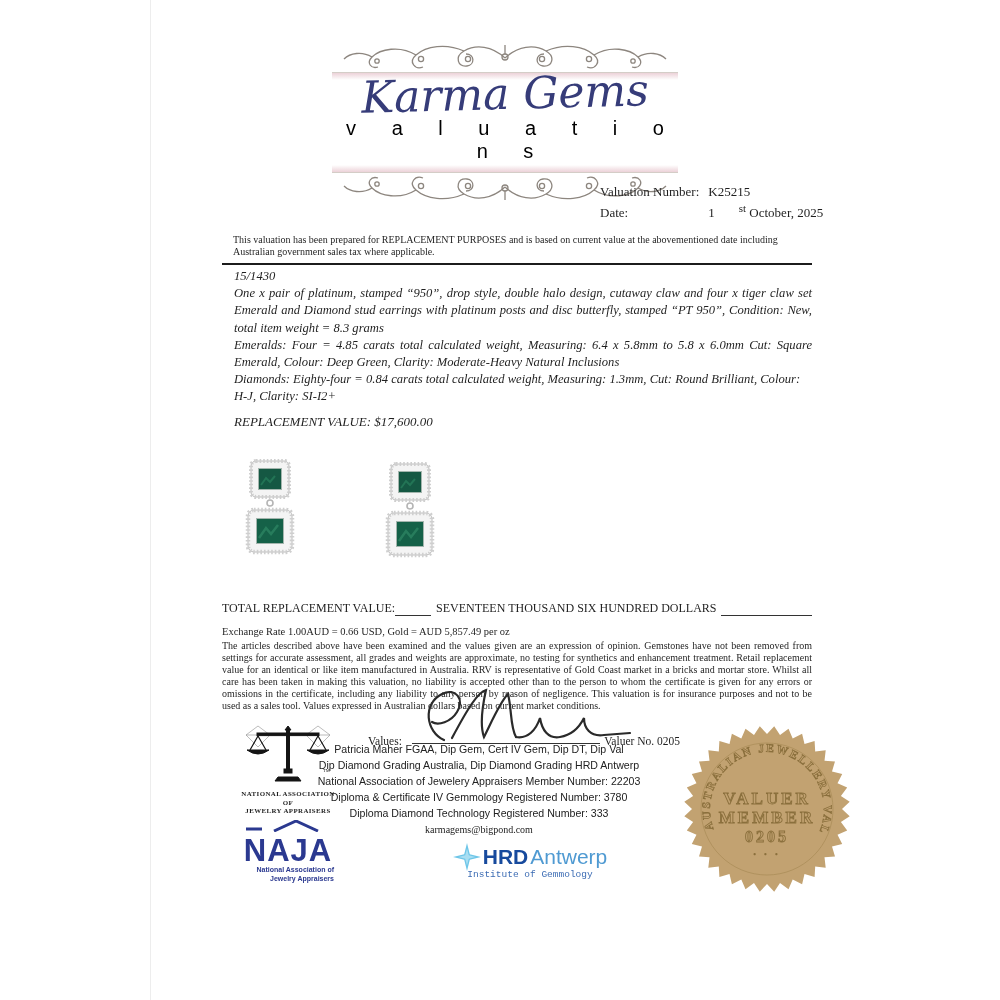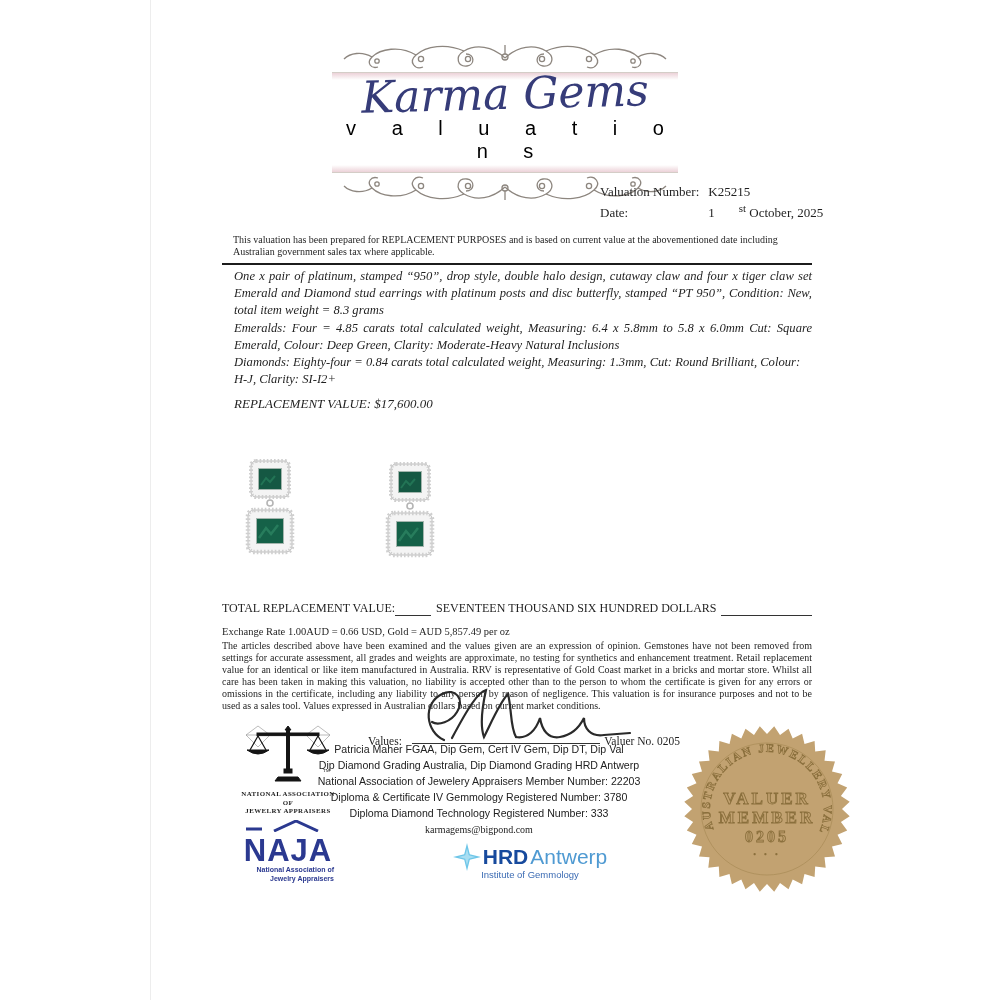--- a/index.html
+++ b/index.html
@@ -64,21 +64,21 @@
   #scales-caption{font-size:6.9px;font-weight:bold;letter-spacing:0.4px;line-height:8.5px;margin-top:2px;}
   #naja-block{left:236px;top:818px;width:104px;text-align:center;color:#2b3990;}
   #naja-word{font-family:"Liberation Sans",sans-serif;font-weight:bold;font-size:31px;line-height:30px;letter-spacing:1px;}
   #naja-caption{font-family:"Liberation Sans",sans-serif;font-weight:bold;font-size:7px;line-height:8.5px;text-align:right;padding-right:6px;}
 
   
   #hrd-block{left:450px;top:843px;width:160px;text-align:center;}
   #hrd-row{display:flex;align-items:center;justify-content:center;gap:2px;}
   #hrd-bold{font-family:"Liberation Sans",sans-serif;font-weight:bold;font-size:21px;color:#174a9d;}
   #hrd-light{font-family:"Liberation Sans",sans-serif;font-size:21px;color:#4f9ad2;}
-  #hrd-caption{font-family:Liberation Sans, sans-serif;font-size:9.5px;color:#3c6cb4;margin-top:-2px;}
+  #hrd-caption{font-family:Liberation Mono, monospace;font-size:9.5px;color:#3c6cb4;margin-top:-2px;}
 
   
   #seal{left:682px;top:724px;}
 </style>
 </head>
 <body>
 
 <svg width="0" height="0" style="position:absolute" aria-hidden="true">
   <defs>
     <g id="flourish" fill="none" stroke="#8d867f" stroke-width="1.3">
@@ -122,20 +122,21 @@
     </div>
     <div>
       <span class="val-label">Date:</span>
       <span><span>1</span><sup>st</sup><span> October, 2025</span></span>
     </div>
   </div>
 
   <div id="prepared-note" class="abs">This valuation has been prepared for REPLACEMENT PURPOSES and is based on current value at the abovementioned date including Australian government sales tax where applicable.</div>
 
   <div id="item" class="abs">
+    <div>15/1430</div>
     <div class="just">One x pair of platinum, stamped “950”, drop style, double halo design, cutaway claw and four x tiger claw set Emerald and Diamond stud earrings with platinum posts and disc butterfly, stamped “PT 950”, Condition: New, total item weight = 8.3 grams</div>
     <div class="just">Emeralds: Four = 4.85 carats total calculated weight, Measuring: 6.4 x 5.8mm to 5.8 x 6.0mm Cut: Square Emerald, Colour: Deep Green, Clarity: Moderate-Heavy Natural Inclusions</div>
     <div>Diamonds: Eighty-four = 0.84 carats total calculated weight, Measuring: 1.3mm, Cut: Round Brilliant, Colour: H-J, Clarity: SI-I2+</div>
     <div id="replacement-value">REPLACEMENT VALUE: $17,600.00</div>
   </div>
 
   <svg class="abs" style="left:242px;top:458px" width="56" height="106" viewBox="0 0 56 106">
     <rect x="9" y="3" width="38" height="36" rx="5" fill="#f4f4f4" stroke="#bcbcbc" stroke-width="1"></rect>
     <rect x="9" y="3" width="38" height="36" rx="5" fill="none" stroke="#cfcfcf" stroke-width="4" stroke-dasharray="1.6 2"></rect>
     <rect x="16.5" y="10.5" width="23" height="21" fill="#155843" stroke="#a3b5ad" stroke-width="1"></rect>

